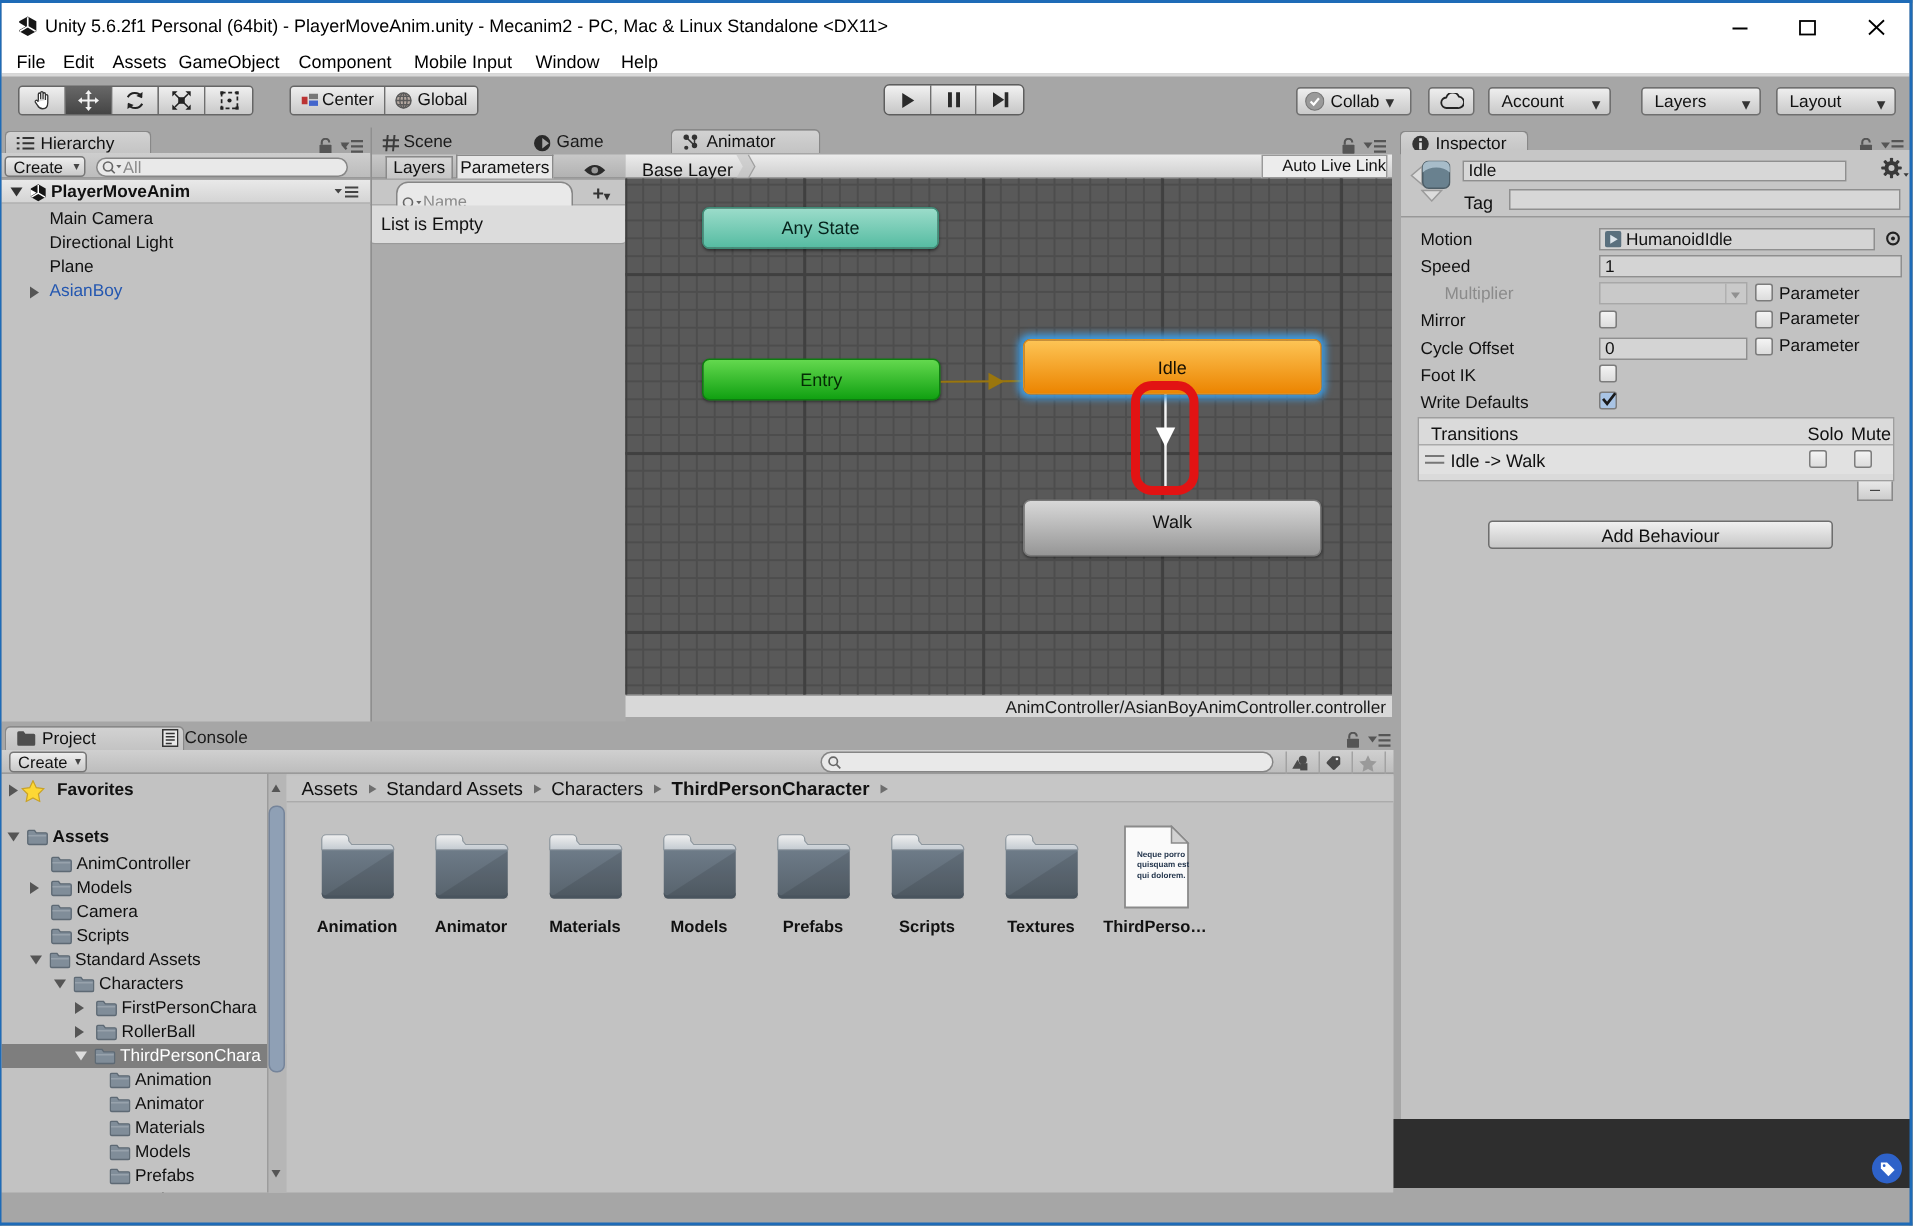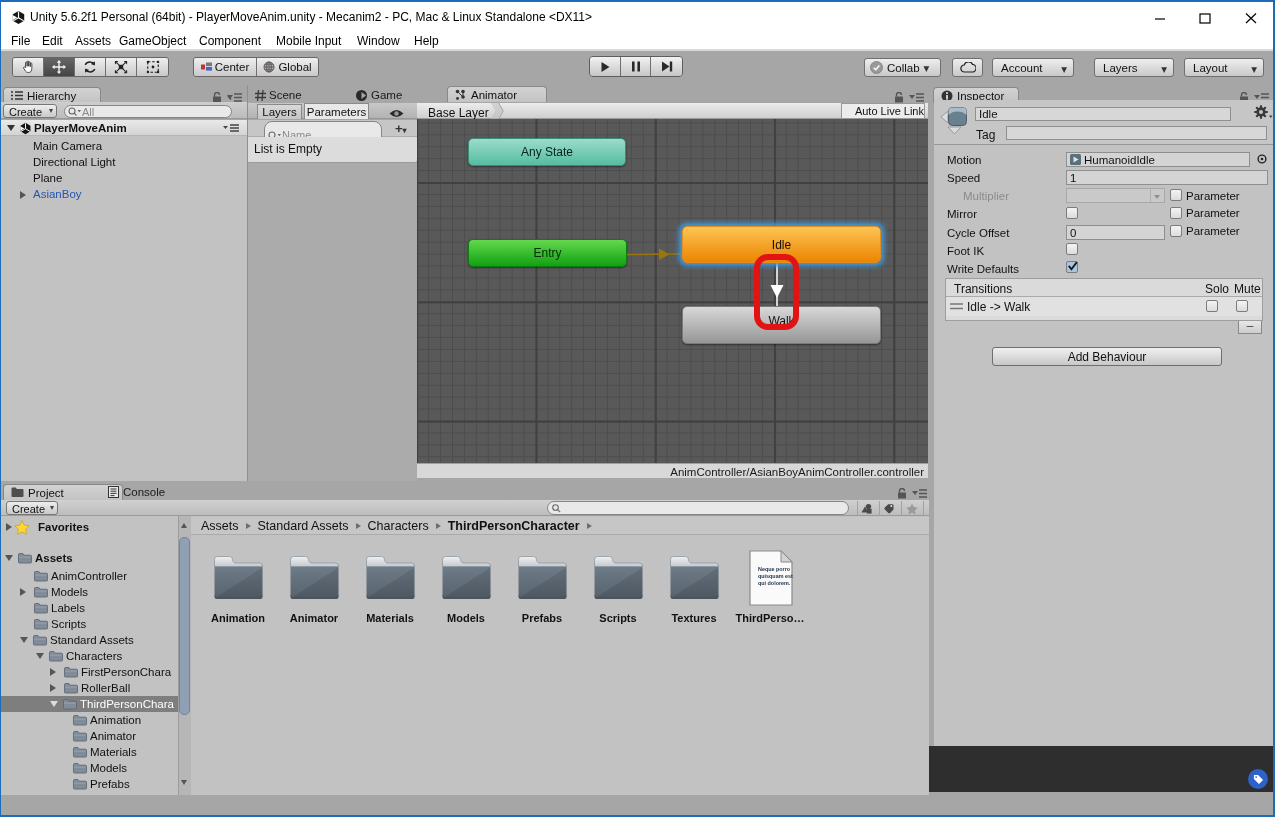--- a/index.html
+++ b/index.html
@@ -298,21 +298,21 @@
   <svg class="abs" style="left:210px;top:125px" width="55" height="20" viewBox="0 0 55 20">
         <line x1="0" y1="10.5" x2="55" y2="10" stroke="#9a760e" stroke-width="1.5"></line>
         <path d="M32 4.5 L42.5 10.3 L32 16 Z" fill="#9a760e"></path>
       </svg>
 
   <svg class="abs" style="left:350px;top:140px" width="20" height="66" viewBox="0 0 20 66">
         <line x1="10" y1="0" x2="10" y2="66" stroke="#f5f5f5" stroke-width="1.6"></line>
         <path d="M3.5 26 L16.5 26 L10 39 Z" fill="#fff"></path>
       </svg>
   <div class="state" style="left:265px;top:107px;width:199px;height:37px;background:linear-gradient(#fdc455,#ec8501);border:1px solid #e09020;color:#161002;box-shadow:0 0 5px 3px #3f9be0">Idle</div>
-  <div class="state" style="left:265px;top:187px;width:199px;height:38px;background:linear-gradient(#d8d8d8,#969696);border:1px solid #787878;color:#111;align-items:flex-start">
+  <div class="state" style="left:265px;top:214px;width:199px;height:38px;background:linear-gradient(#d8d8d8,#969696);border:1px solid #787878;color:#111;align-items:flex-start">
         <span style="margin-top:7px">Walk</span>
       </div>
   <div class="abs" style="left:337px;top:135px;width:45px;height:76px;border:6px solid #e21313;border-radius:14px"></div>
  </div>
  <div id="insp" class="pane" style="left:929px;top:85px;width:345px;height:661px;background:#a6a6a6">
   <div class="tab" style="left:4px;top:2px;width:86px">
    <svg width="12" height="12" viewBox="0 0 12 12" style="margin-right:4px">
           <circle cx="6" cy="6" r="5.5" fill="#333"></circle>
           <rect x="5.1" y="2.2" width="1.8" height="1.8" fill="#ddd"></rect>
           <rect x="5.1" y="5" width="1.8" height="4.6" fill="#ddd"></rect>
@@ -473,21 +473,21 @@
           <span class="tri" style="border-top:4.5px solid transparent;border-bottom:4.5px solid transparent;border-left:6px solid #555"></span>
           <svg width="14" height="11" viewBox="0 0 14 11" style="margin-left:8px">
             <use href="#fol"></use>
           </svg>
           <span style="margin-left:3px">Models</span>
         </div>
    <div class="row" style="left:33px;top:84px">
           <svg width="14" height="11" viewBox="0 0 14 11">
             <use href="#fol"></use>
           </svg>
-          <span style="margin-left:3px">Labels</span>
+          <span style="margin-left:3px">Camera</span>
         </div>
    <div class="row" style="left:33px;top:100px">
           <svg width="14" height="11" viewBox="0 0 14 11">
             <use href="#fol"></use>
           </svg>
           <span style="margin-left:3px">Scripts</span>
         </div>
    <div class="row" style="left:19px;top:116px">
           <span class="tri" style="border-left:4.5px solid transparent;border-right:4.5px solid transparent;border-top:6px solid #555"></span>
           <svg width="14" height="11" viewBox="0 0 14 11" style="margin-left:5px">

